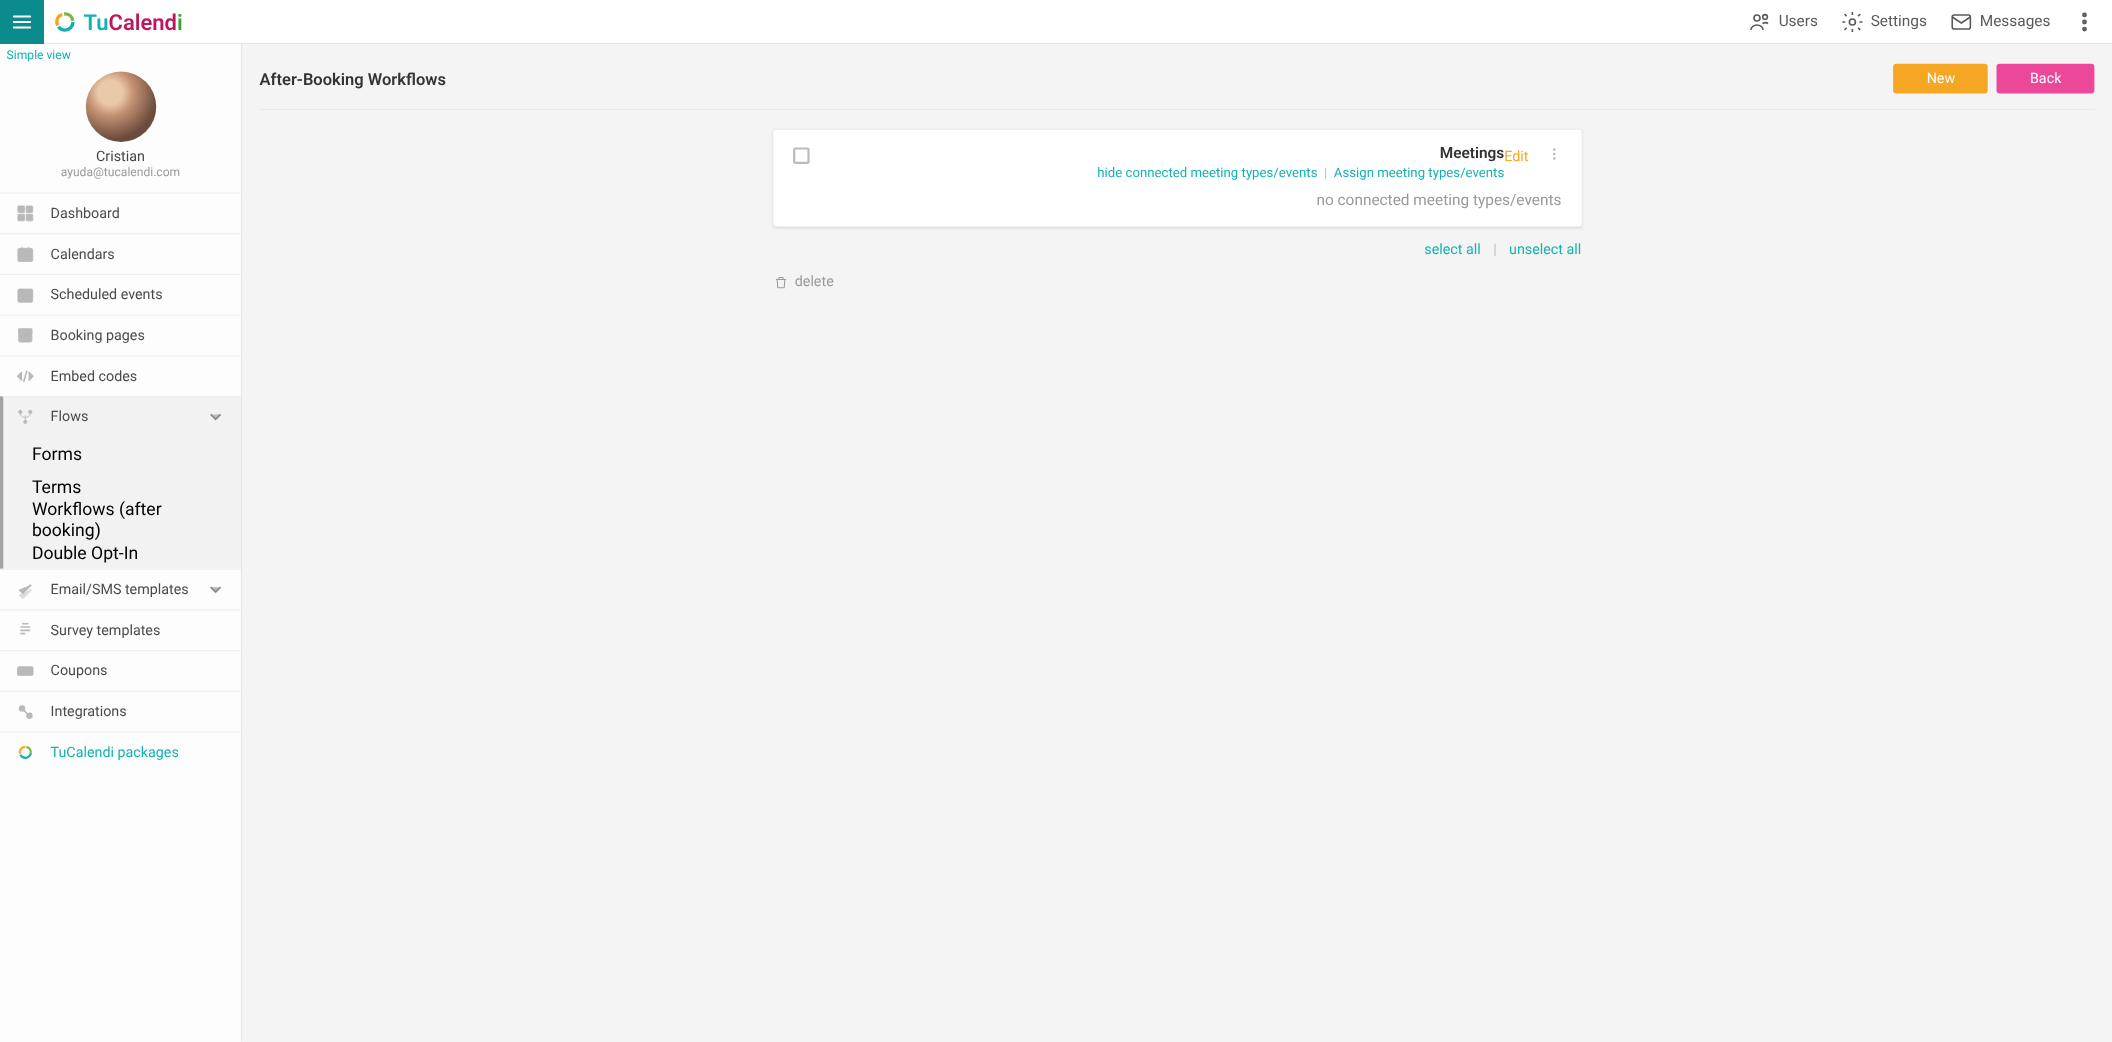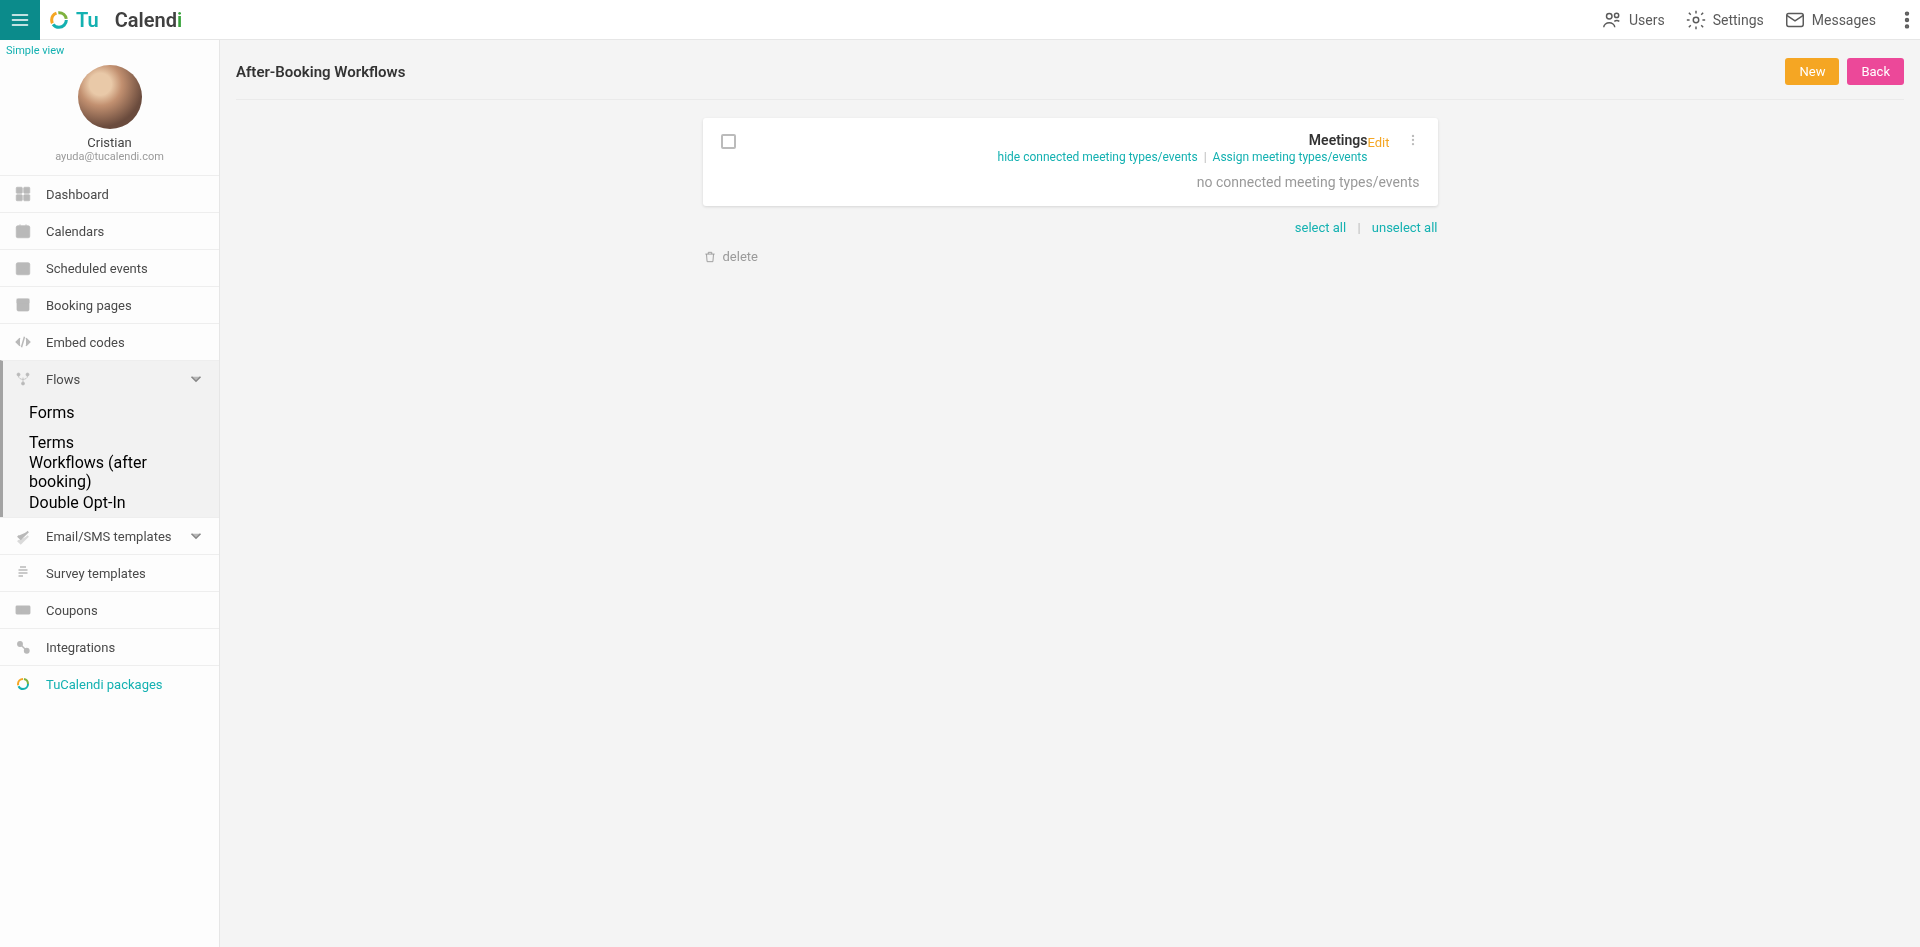--- a/index.html
+++ b/index.html
@@ -18,28 +18,28 @@
   background: #0B8B8B;
   display: flex; align-items: center; justify-content: center;
   color: #fff; cursor: pointer;
 }
 .brand {
   display: flex; align-items: center; gap: 6px;
   padding-left: 8px;
   font-size: 20px; font-weight: 600;
 }
 .brand .tu { color: #14b1b1; }
-.brand .calend { color: #404040; padding-left: 16px; }
+.brand .calend { color: #be185d; }
 .brand .i { color: #38a33b; }
 .brand .logo-svg { width: 22px; height: 22px; }
 
 .top-right {
   margin-left: auto;
   display: flex; align-items: center; gap: 20px;
-  padding-right: 2px;
+  padding-right: 14px;
   color: #5a5a5a;
 }
 .top-right .nav-link {
   display: flex; align-items: center; gap: 6px;
   font-size: 14px; cursor: pointer;
 }
 .top-right svg { width: 22px; height: 22px; stroke: #5a5a5a; fill: none; stroke-width: 1.6; }
 
 .layout { display: flex; height: calc(100% - 40px); }
 
@@ -91,21 +91,21 @@
   flex: 1; padding: 12px 16px; overflow-y: auto;
 }
 .page-header {
   display: flex; align-items: center; justify-content: space-between;
   padding: 6px 0 14px 0;
   border-bottom: 1px solid #eaeaea;
   margin-bottom: 18px;
 }
 .page-title { font-size: 15px; font-weight: 600; color: #333; }
 .page-actions { display: flex; gap: 8px; }
-.btn { font-size: 13px; border: none; border-radius: 3px; padding: 6px 14px; cursor: pointer; color: #fff; }
+.btn { font-size: 13px; border: none; border-radius: 3px; padding: 6px 30px; cursor: pointer; color: #fff; }
 .btn-orange { background: #f5a623; }
 .btn-teal { background: #ec4899; }
 
 .card-wrap {
   width: 735px; max-width: 100%; margin: 0 auto; text-align: right;
 }
 .card {
   background: #fff; border-radius: 3px;
   box-shadow: 0 1px 3px rgba(0,0,0,0.12);
   padding: 14px 18px 16px 18px;

